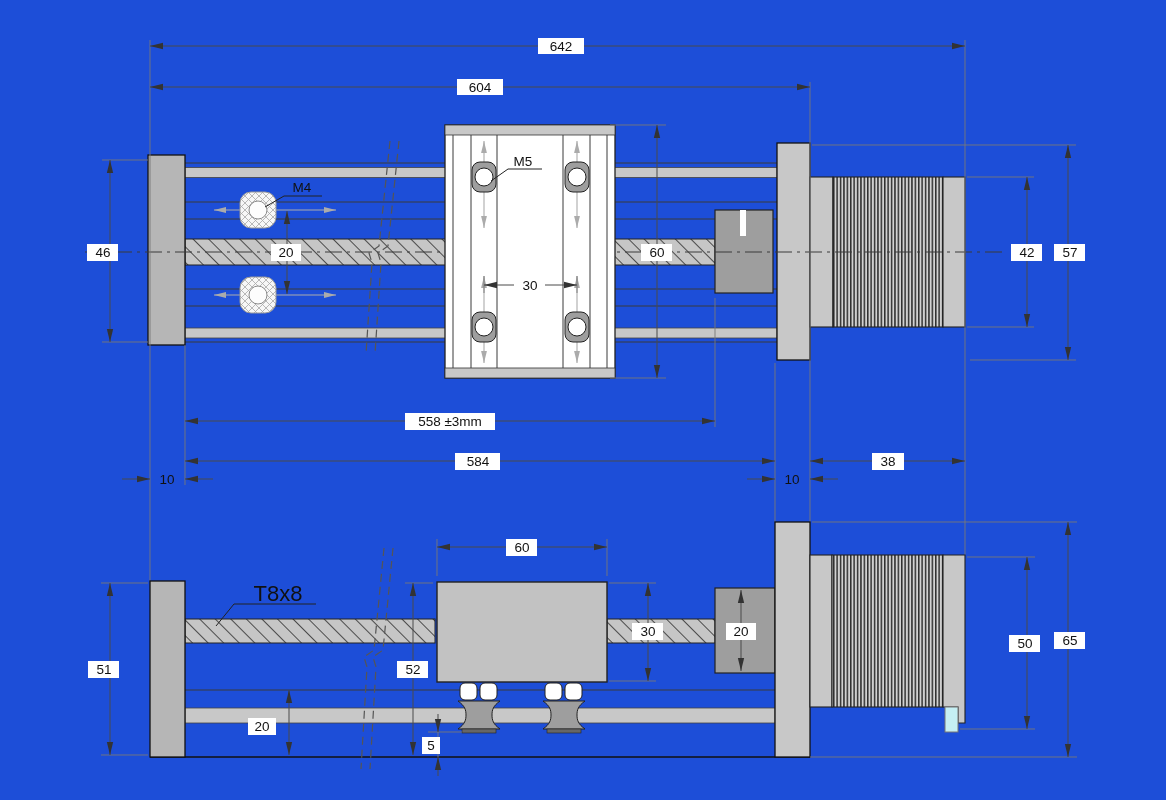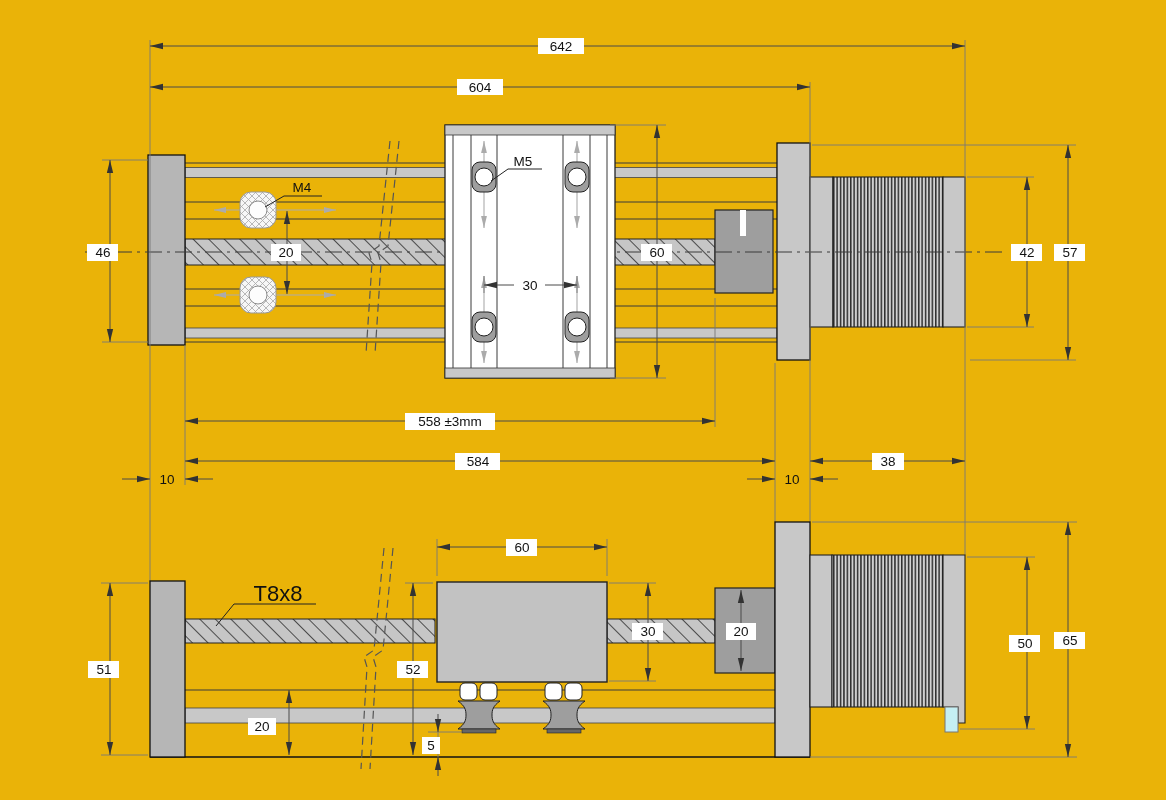--- a/index.html
+++ b/index.html
@@ -1,16 +1,16 @@
 <!DOCTYPE html>
 <html><head>
 <meta charset="utf-8">
 <style>
   html,body { margin:0; padding:0; background:#ffffff; }
-  .canvas { position:relative; width:1166px; height:800px; background:#eab308; overflow:hidden; }
+  .canvas { position:relative; width:1166px; height:800px; background:#1d4ed8; overflow:hidden; }
   svg { display:block; }
   .e   { stroke:#787878; stroke-width:.9; fill:none; }                 
   .d   { stroke:#4a4a4a; stroke-width:1; fill:none; }                  
   .t1  { stroke:#3a3a3a; stroke-width:1; fill:none; }
   .lbl { font:13.5px "Liberation Sans", sans-serif; fill:#111; text-anchor:middle; }
   .big { font:22px "Liberation Sans", sans-serif; fill:#111; text-anchor:middle; }
   .bg  { fill:#ffffff; }
   .cl  { stroke:#3a3a3a; stroke-width:1; stroke-dasharray:17 5 3 5; fill:none; }
   .brk { stroke:#555; stroke-width:1.2; stroke-dasharray:8 5; fill:none; }
   .ga  { stroke:#ababab; stroke-width:1.1; fill:none; }                

